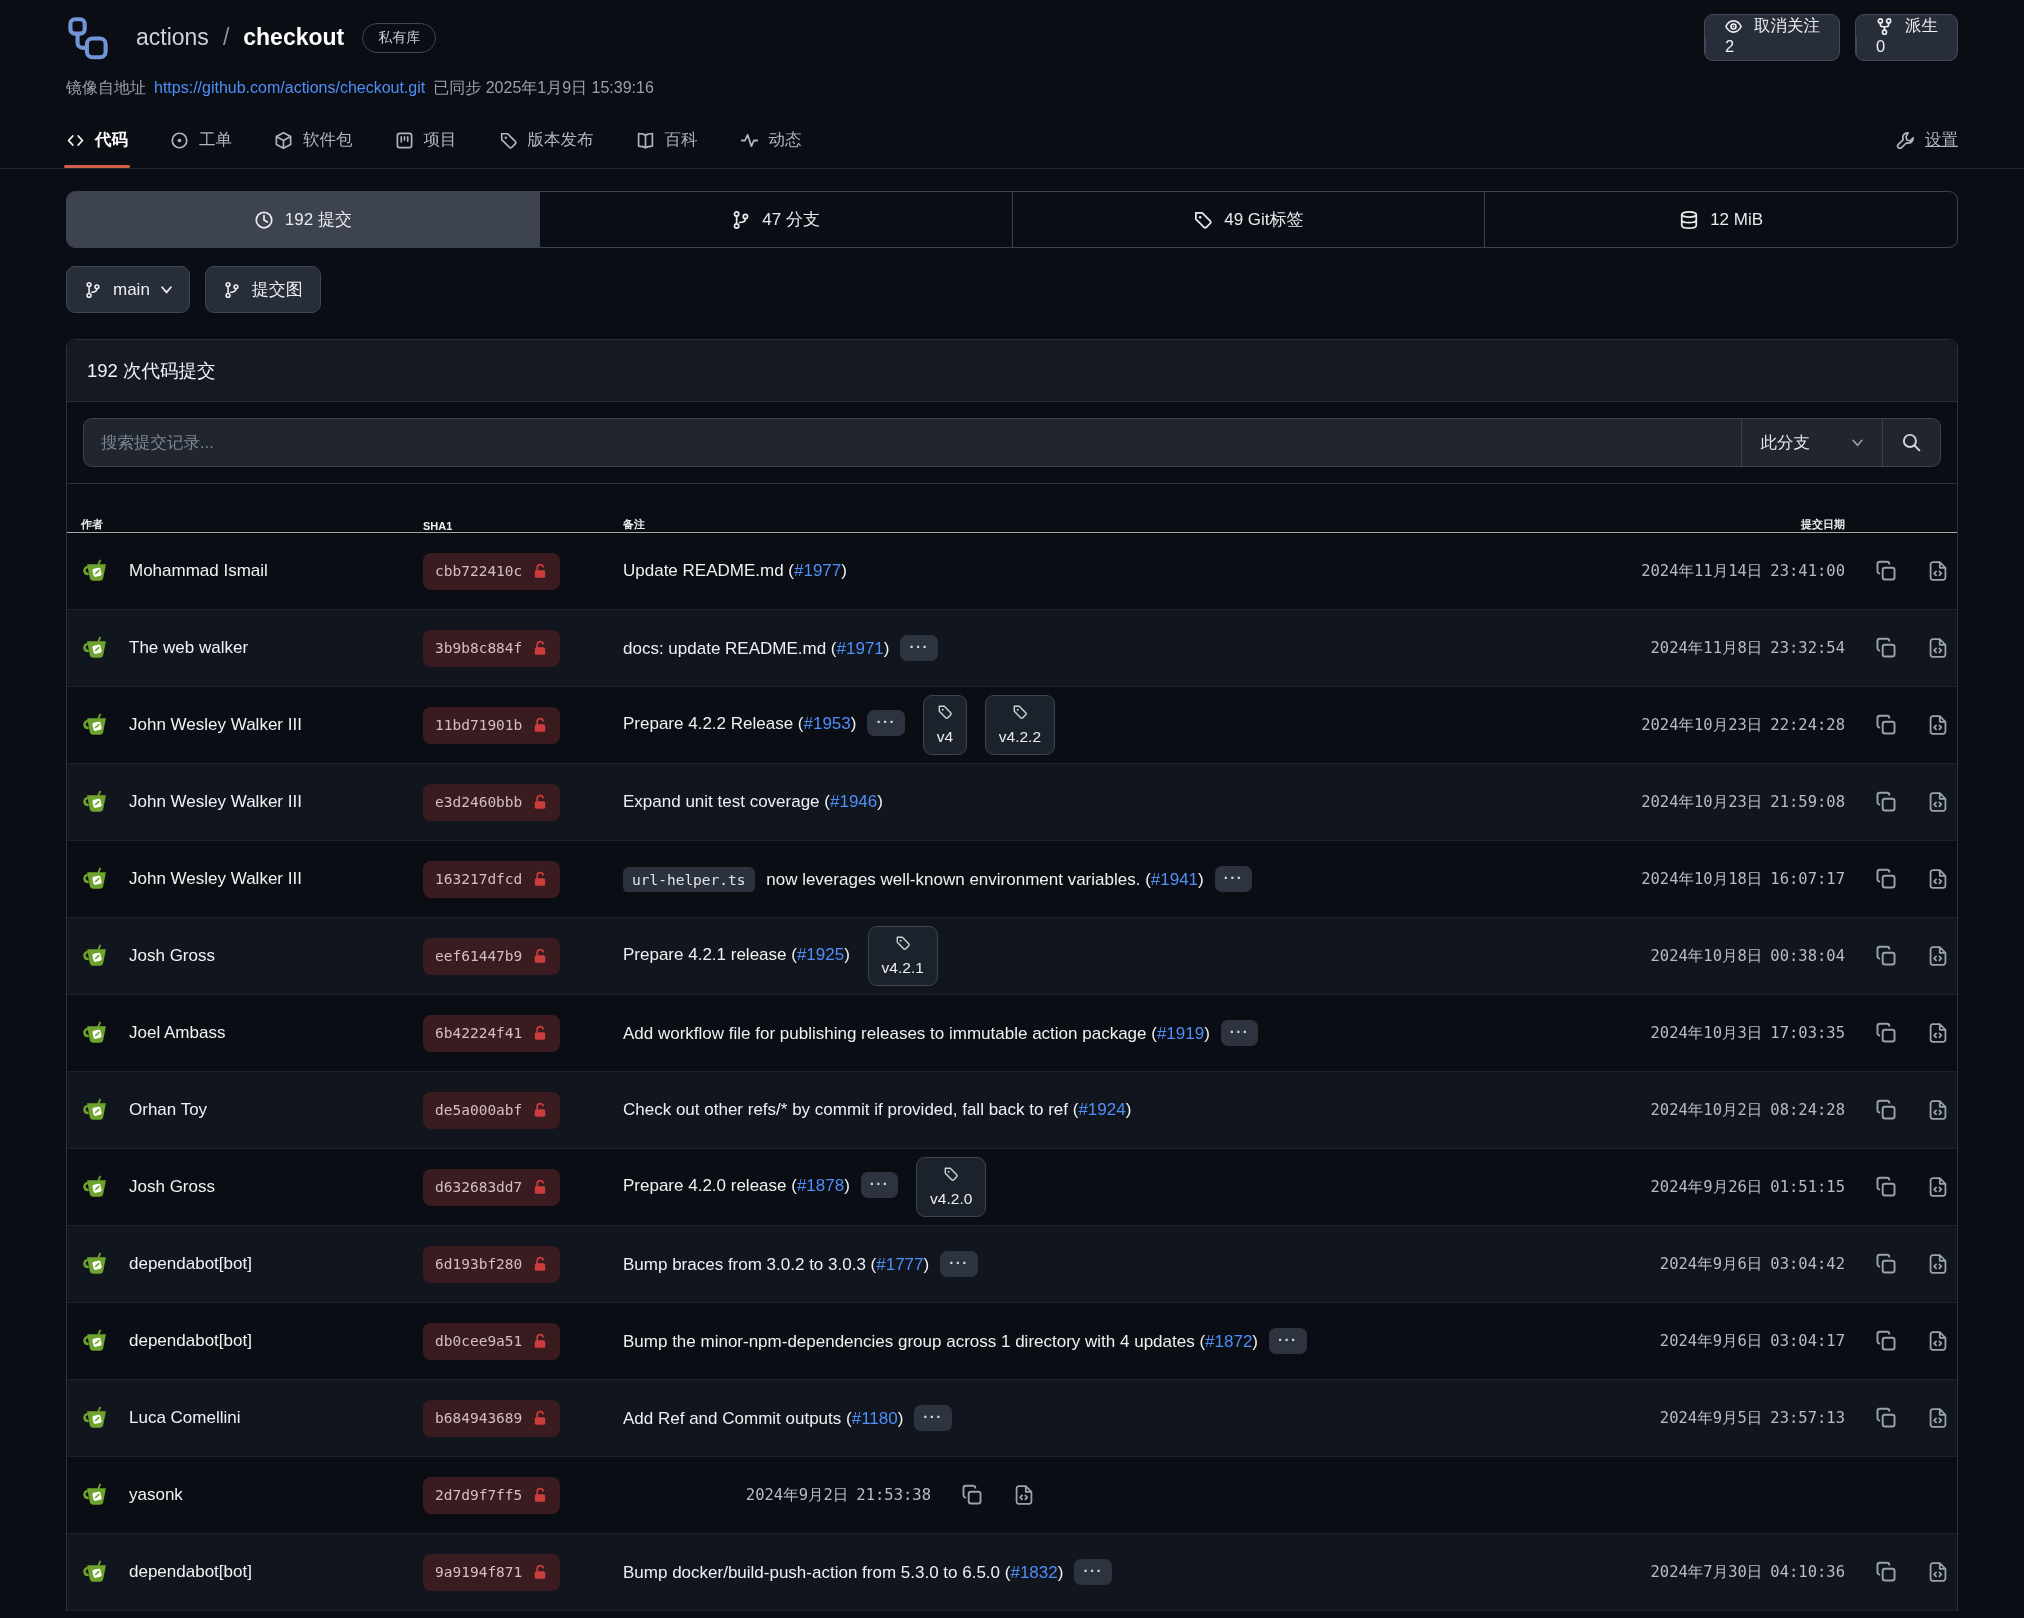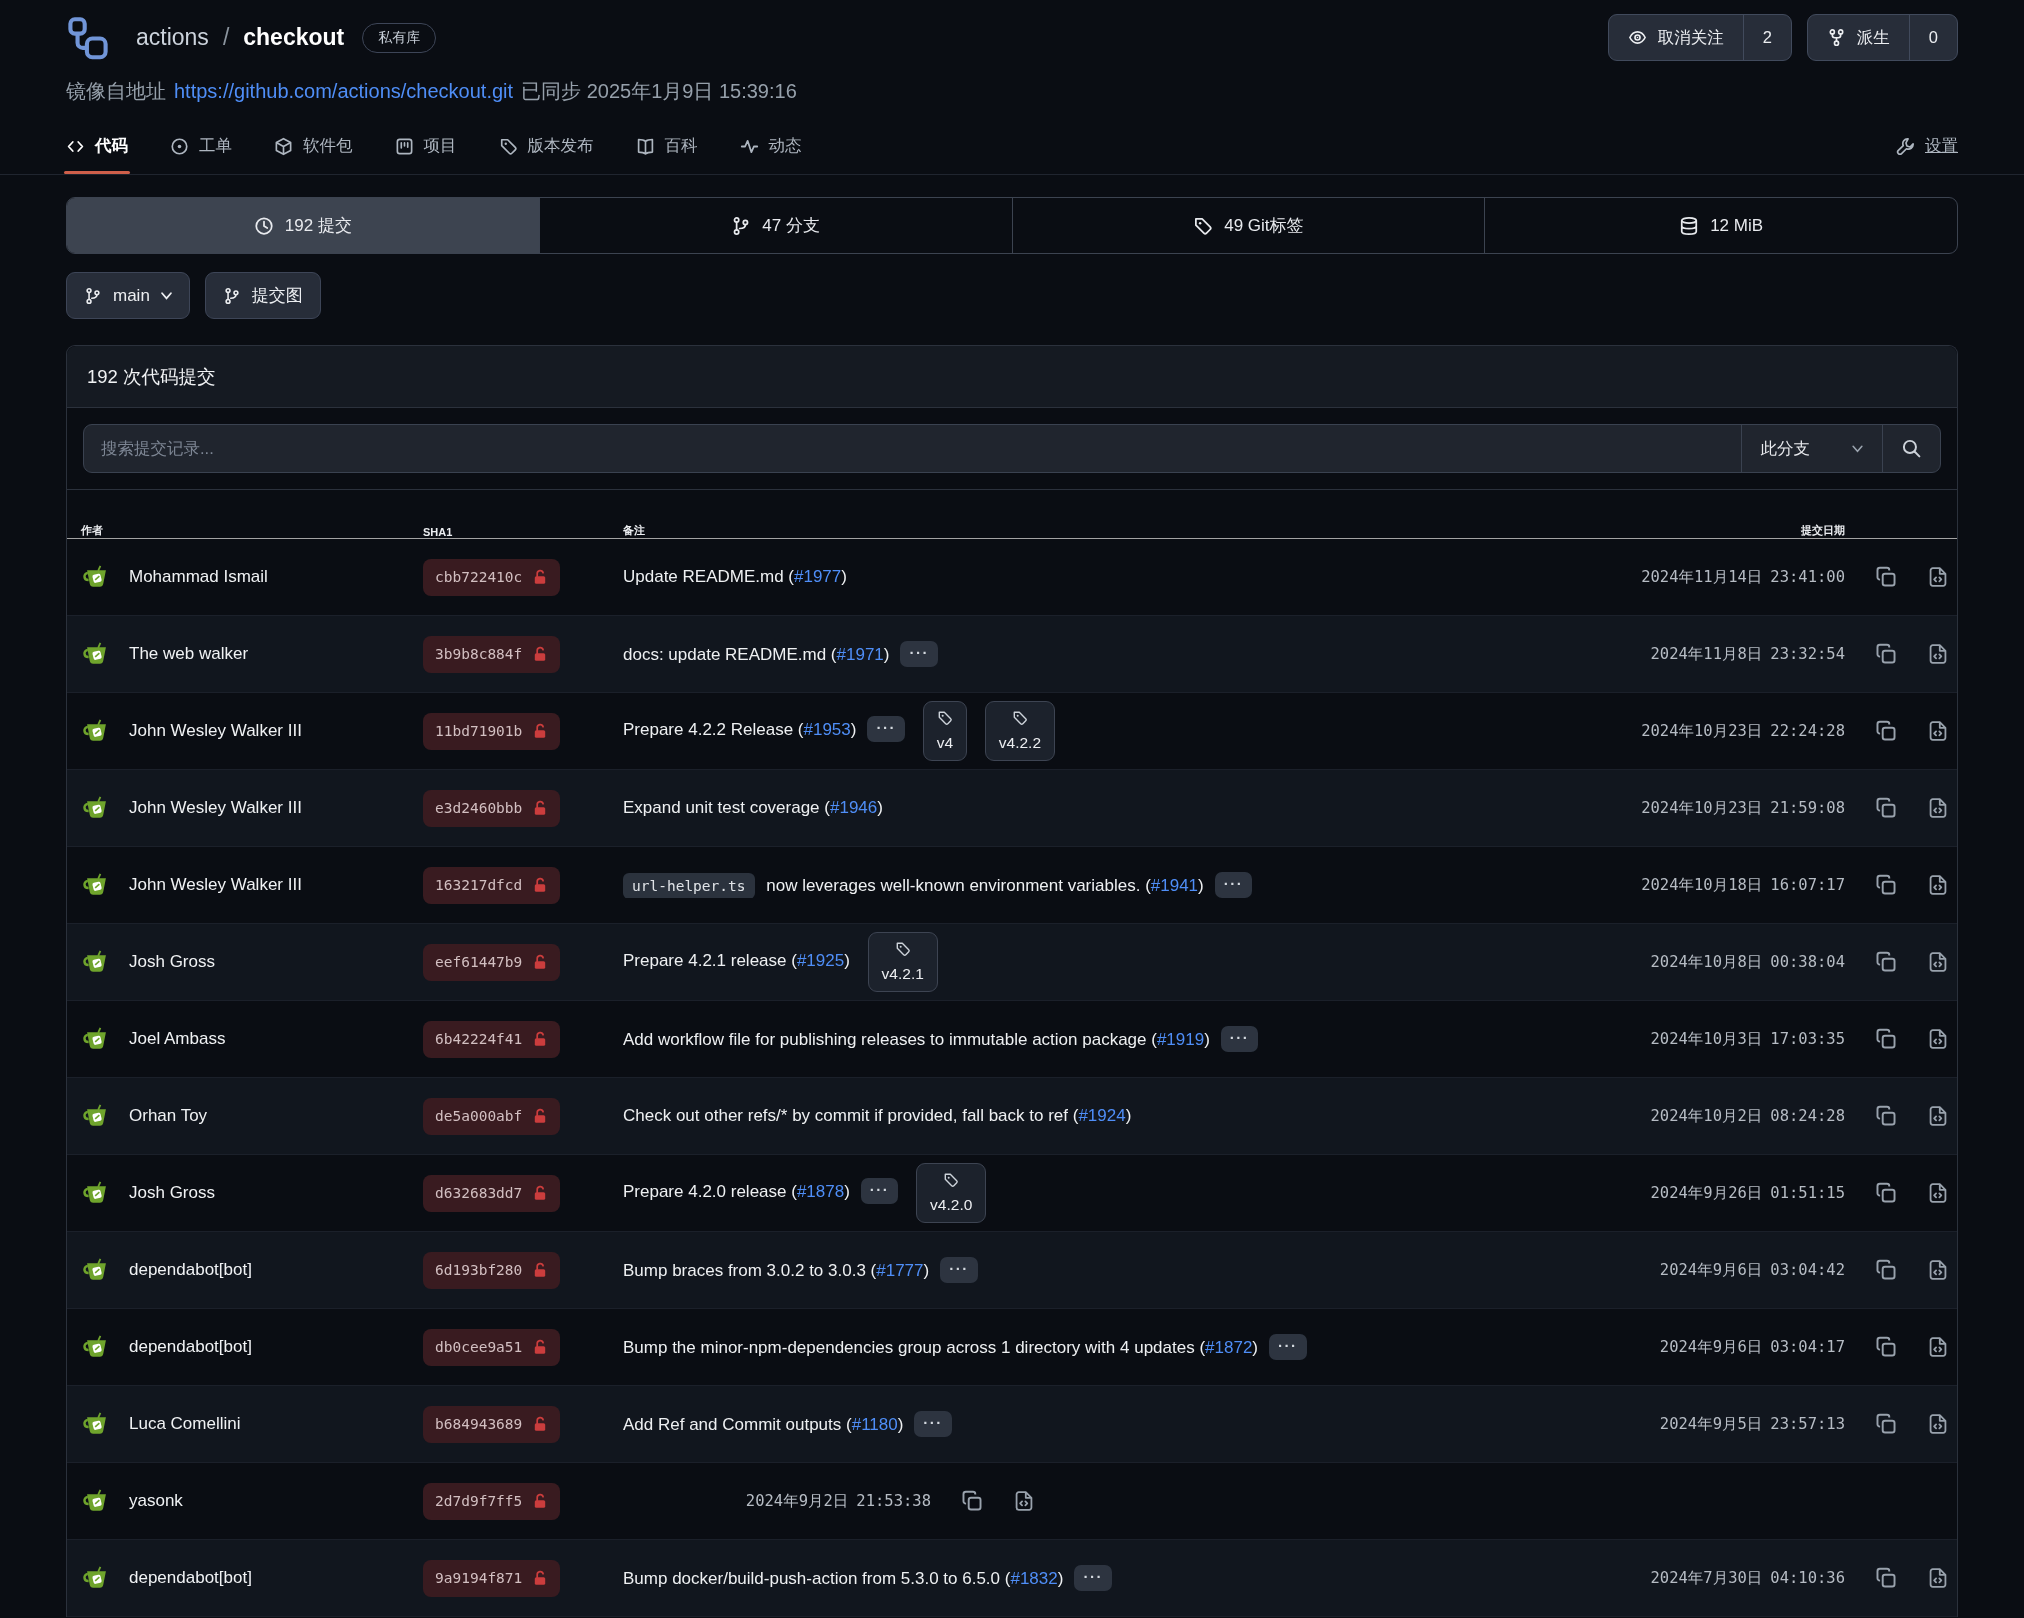--- a/index.html
+++ b/index.html
@@ -22,27 +22,27 @@
   .crumb-sep { color: #8b949e; }
   .crumb-repo { color: #ffffff; font-weight: bold; }
   .badge-private {
     margin-left: 18px; border: 1px solid #3d4557; border-radius: 999px;
     padding: 5px 15px; font-size: 14px; color: #c6cdd6;
   }
   .top-actions { margin-left: auto; display: flex; gap: 15px; }
   .split-btn {
     display: flex; align-items: stretch; height: 47px;
     background: #272d39; border: 1px solid #414a5c; border-radius: 9px;
-    overflow: hidden; font-size: 16.5px; color: #eceef1;
+    overflow: hidden; font-size: 16.5px; color: #eceef1; flex-direction: column;
   }
   .split-btn .main-part { display: flex; align-items: center; gap: 11px; padding: 0 19px; cursor: pointer; }
   .split-btn .count-part { display: flex; align-items: center; padding: 0 19px; border-left: 1px solid #414a5c; cursor: pointer; }
   .split-btn svg { width: 19px; height: 19px; }
 
-  .mirror-line { margin-top: 17px; font-size: 20px; color: #96a0ab; display: flex; gap: 8px; align-items: baseline; }
+  .mirror-line { margin-top: 17px; font-size: 16px; color: #96a0ab; display: flex; gap: 8px; align-items: baseline; }
   .mirror-line .url { color: #4f8ef7; }
 
   
   .tabbar {
     margin-top: 13px; padding: 0 66px; height: 57px;
     border-bottom: 1px solid #20252f;
     display: flex; align-items: stretch; gap: 42px;
     font-size: 16.5px; color: #aeb6c0;
   }
   .tab { display: flex; align-items: center; gap: 10px; position: relative; cursor: pointer; }

